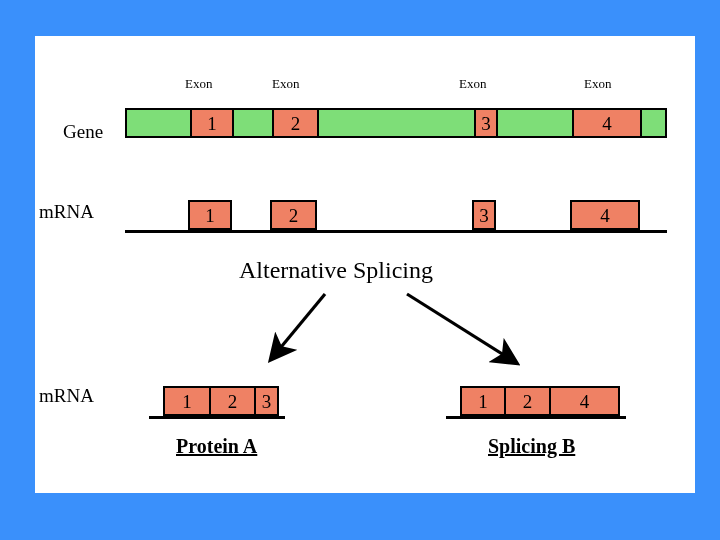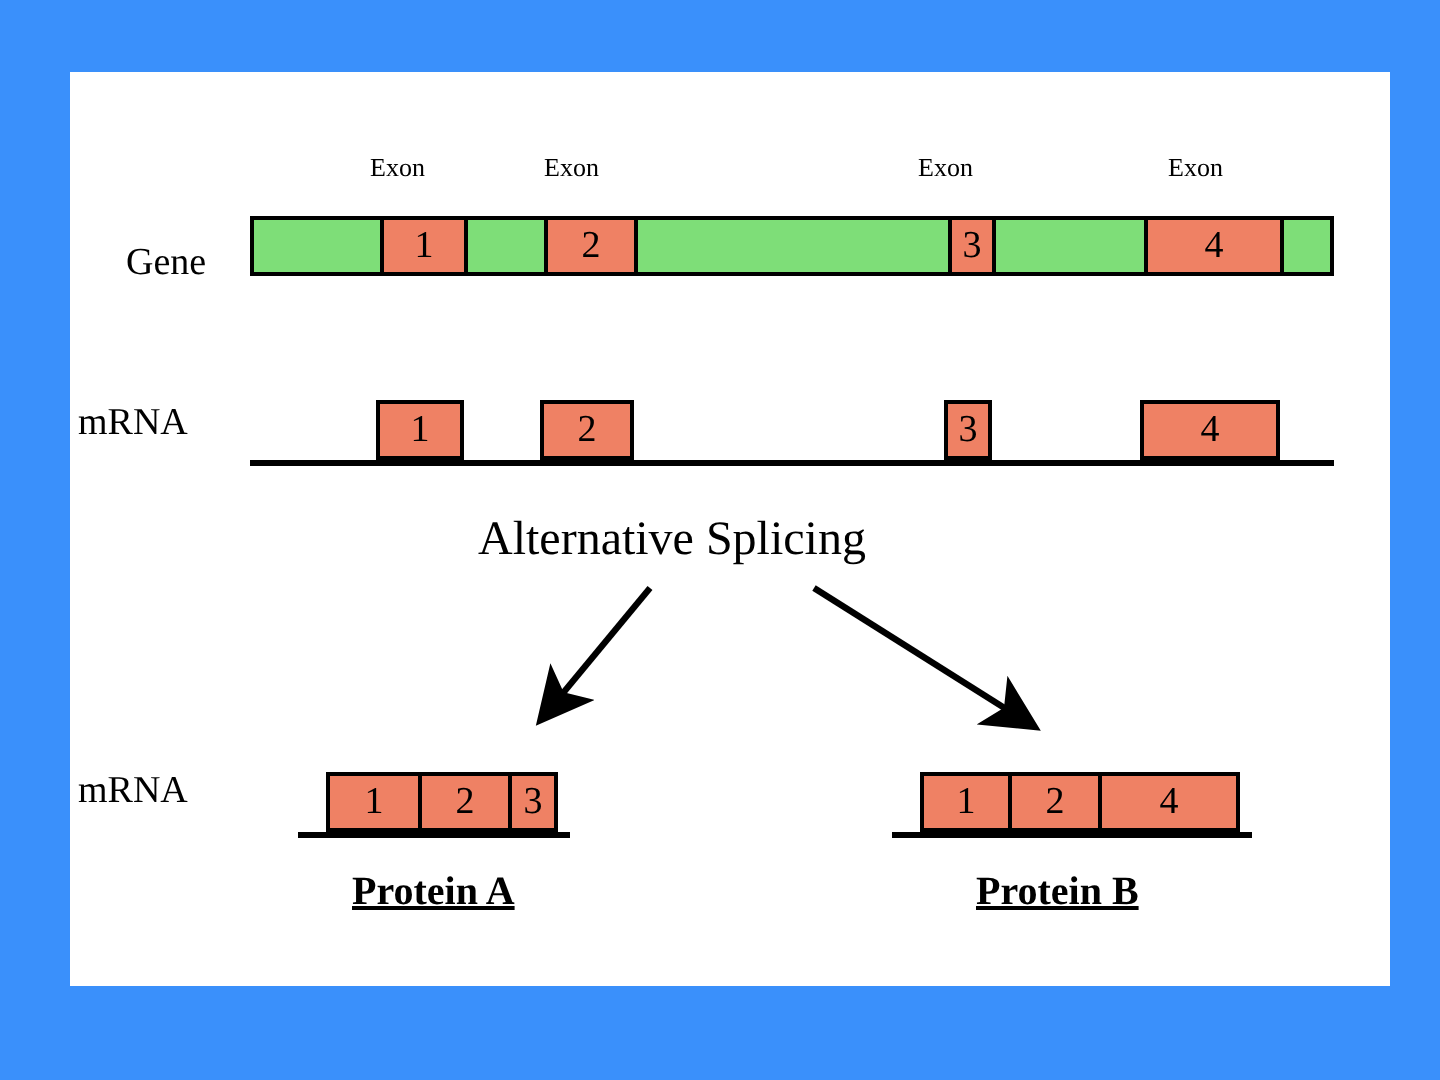--- a/index.html
+++ b/index.html
@@ -196,16 +196,16 @@
     <div class="mrna-box joined-right" style="left:425px; top:350px; width:45px; height:30px;">
       <span class="num">1</span>
     </div>
     <div class="mrna-box joined-left joined-right" style="left:470px; top:350px; width:45px; height:30px;">
       <span class="num">2</span>
     </div>
     <div class="mrna-box joined-left" style="left:515px; top:350px; width:70px; height:30px;">
       <span class="num">4</span>
     </div>
 
-    <div class="lbl protein-label" style="left:453px; top:400px;">Protein B</div>
+    <div class="lbl protein-label" style="left:453px; top:400px;">Splicing B</div>
 
   </div>
 </div>
 
 </body></html>

